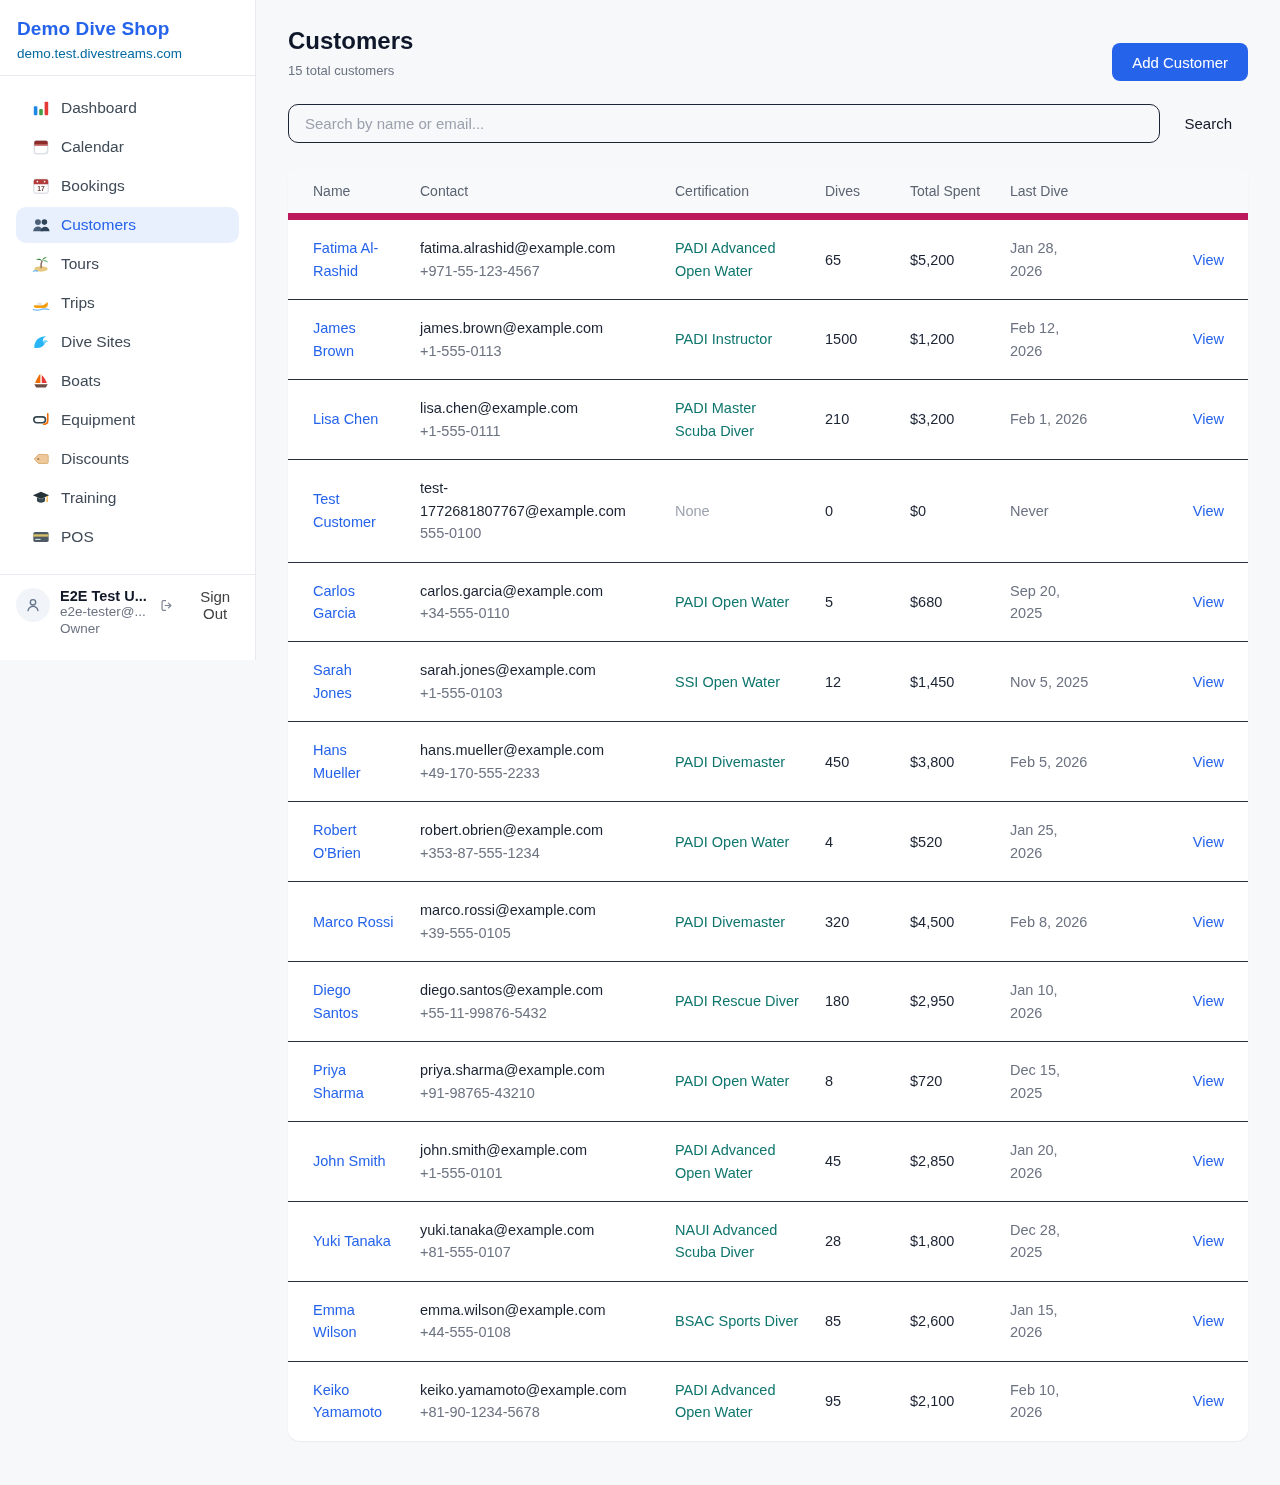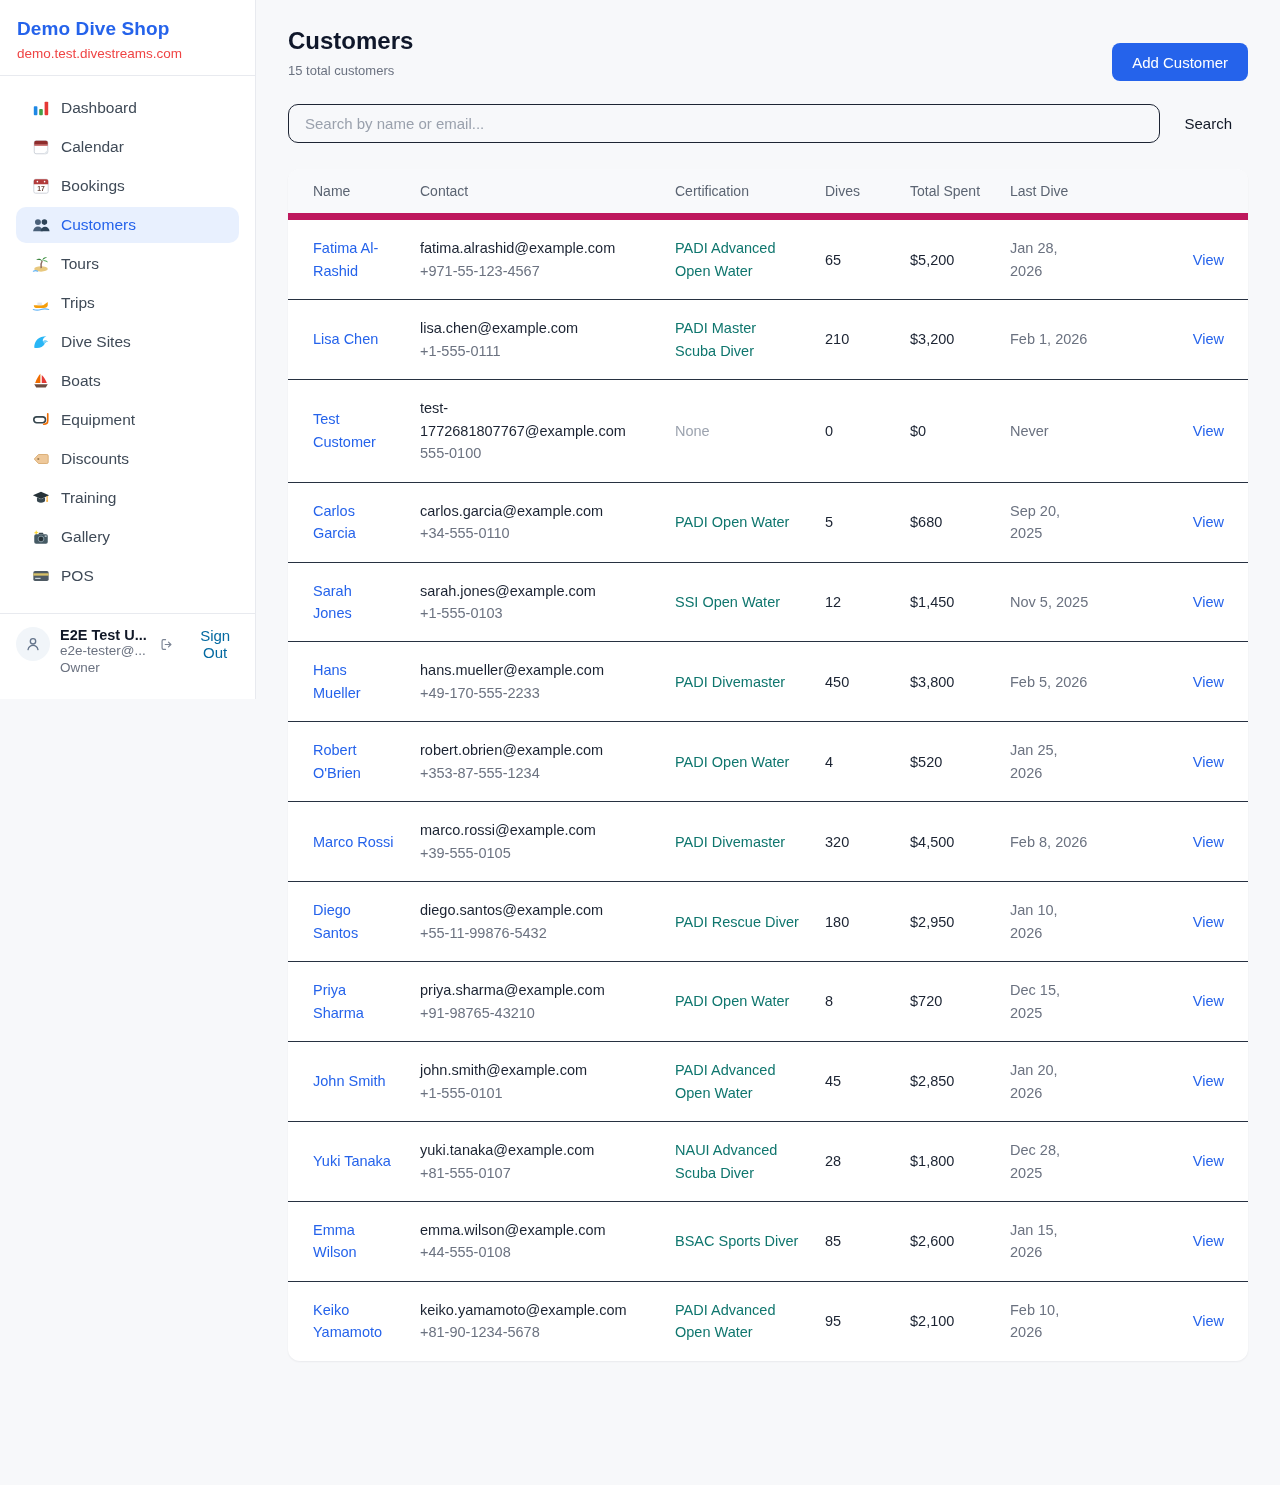--- a/index.html
+++ b/index.html
@@ -4,35 +4,35 @@
 <style>
   * { margin:0; padding:0; box-sizing:border-box; }
   html,body { background:#f7f8fa; font-family:"Liberation Sans", sans-serif; color:#111827; }
   body { min-height:1485px; width:1280px; }
   .app { display:flex; align-items:flex-start; width:1280px; }
 
   
   .sidebar { width:256px; background:#ffffff; border-right:1px solid #e8eaef; flex:0 0 256px; }
   .sidebar-header { padding:18px 18px 14px 17px; }
   .shop-title { color:#2563eb; font-size:19px; font-weight:700; letter-spacing:.1px; }
-  .shop-domain { color:#ef4444; font-size:13.5px; margin-top:6px; }
+  .shop-domain { color:#0369a1; font-size:13.5px; margin-top:6px; }
   .divider { border-top:1px solid #e8eaef; }
   .nav { padding:14px 16px 16px 16px; }
   .nav-item { display:flex; align-items:center; gap:11px; padding:9px 16px; border-radius:10px;
               color:#3f4a57; font-size:15.5px; cursor:pointer; margin-bottom:3px; text-decoration:none; }
   .nav-item.active { background:#e8f0fe; color:#2563eb; }
   .icon { width:18px; height:18px; flex:0 0 18px; }
   .icon svg { width:18px; height:18px; display:block; }
 
   .sidebar-footer { padding:13px 16px 22px 16px; display:flex; align-items:flex-start; }
   .avatar { width:34px; height:34px; border-radius:50%; background:#f1f5f9; display:flex; align-items:center; justify-content:center; flex:0 0 34px; }
   .user-block { margin-left:10px; min-width:0; width:118px; }
   .user-name { font-size:14.5px; font-weight:700; color:#111827; white-space:nowrap; overflow:hidden; }
   .user-email, .user-role { font-size:13.5px; color:#6b7280; white-space:nowrap; overflow:hidden; line-height:1.25; }
-  .signout { margin-left:auto; display:flex; align-items:center; gap:17px; color:#0369a1; font-size:15px;
+  .signout { margin-left:auto; display:flex; align-items:center; gap:17px; color:#404040; font-size:15px;
              background:none; border:none; cursor:pointer; font-family:inherit; }
 
   
   .main { flex:1; padding:27px 32px 33px 32px; min-width:0; }
   .page-header { display:flex; justify-content:space-between; align-items:flex-start; }
   .page-title { font-size:24px; font-weight:700; color:#0f172a; }
   .page-subtitle { font-size:13px; color:#6b7280; margin-top:8px; }
   .add-btn { background:#2563eb; color:#ffffff; border:none; border-radius:8px; padding:0 20px; height:38px;
              font-size:15px; font-weight:500; cursor:pointer; margin-top:16px; font-family:inherit; }
 
@@ -186,32 +186,20 @@
               <path d="M5.5 9.3v3.4c0 1.4 2 2.5 4.5 2.5s4.5-1.1 4.5-2.5V9.3L10 11.3z" fill="#37474f"></path>
               <path d="M16.8 7.8v4.5" stroke="#f9a825" stroke-width="1.2"></path>
               <circle cx="16.8" cy="13.2" r="1.1" fill="#f9a825"></circle>
             </svg>
           </span>
         <span>Training</span>
       </div>
       <div class="nav-item">
         <span class="icon">
             <svg viewBox="0 0 20 20">
-              <path d="M4.5 2.2l.9 2 2 .6-1.9 1-.4 2.2-1-2-2.1-.5 1.9-1z" fill="#fdd835"></path>
-              <rect x="2.5" y="7" width="15" height="10.5" rx="2" fill="#455a64"></rect>
-              <path d="M7 7l1-1.6h4L13 7z" fill="#37474f"></path>
-              <circle cx="10" cy="12.2" r="3.2" fill="#263238" stroke="#90a4ae"></circle>
-              <rect x="14" y="8.3" width="2.4" height="1.4" rx=".4" fill="#cfd8dc"></rect>
-            </svg>
-          </span>
-        <span>Gallery</span>
-      </div>
-      <div class="nav-item">
-        <span class="icon">
-            <svg viewBox="0 0 20 20">
               <rect x="1.5" y="4.5" width="17" height="11" rx="1.8" fill="#4e5a63"></rect>
               <rect x="1.5" y="7" width="17" height="2.6" fill="#d7c067"></rect>
               <rect x="3.5" y="12" width="6" height="1.3" fill="#cfd8dc"></rect>
             </svg>
           </span>
         <span>POS</span>
       </div>
     </nav>
 
     <div class="divider"></div>
@@ -280,20 +268,32 @@
                 <div class="email">fatima.alrashid@example.com</div>
                 <div class="phone">+971-55-123-4567</div>
               </td>
             <td><span class="cert">PADI Advanced Open Water</span></td>
             <td><span class="dives">65</span></td>
             <td><span class="spent">$5,200</span></td>
             <td><span class="last-dive">Jan 28, 2026</span></td>
             <td class="view-cell"><a href="#" class="view-link">View</a></td>
           </tr>
           <tr>
+            <td class="name-cell"><a href="#" class="name-link">James Brown</a></td>
+            <td>
+                <div class="email">james.brown@example.com</div>
+                <div class="phone">+1-555-0113</div>
+              </td>
+            <td><span class="cert">PADI Instructor</span></td>
+            <td><span class="dives">1500</span></td>
+            <td><span class="spent">$1,200</span></td>
+            <td><span class="last-dive">Feb 12, 2026</span></td>
+            <td class="view-cell"><a href="#" class="view-link">View</a></td>
+          </tr>
+          <tr>
             <td class="name-cell"><a href="#" class="name-link">Lisa Chen</a></td>
             <td>
                 <div class="email">lisa.chen@example.com</div>
                 <div class="phone">+1-555-0111</div>
               </td>
             <td><span class="cert">PADI Master Scuba Diver</span></td>
             <td><span class="dives">210</span></td>
             <td><span class="spent">$3,200</span></td>
             <td><span class="last-dive">Feb 1, 2026</span></td>
             <td class="view-cell"><a href="#" class="view-link">View</a></td>

